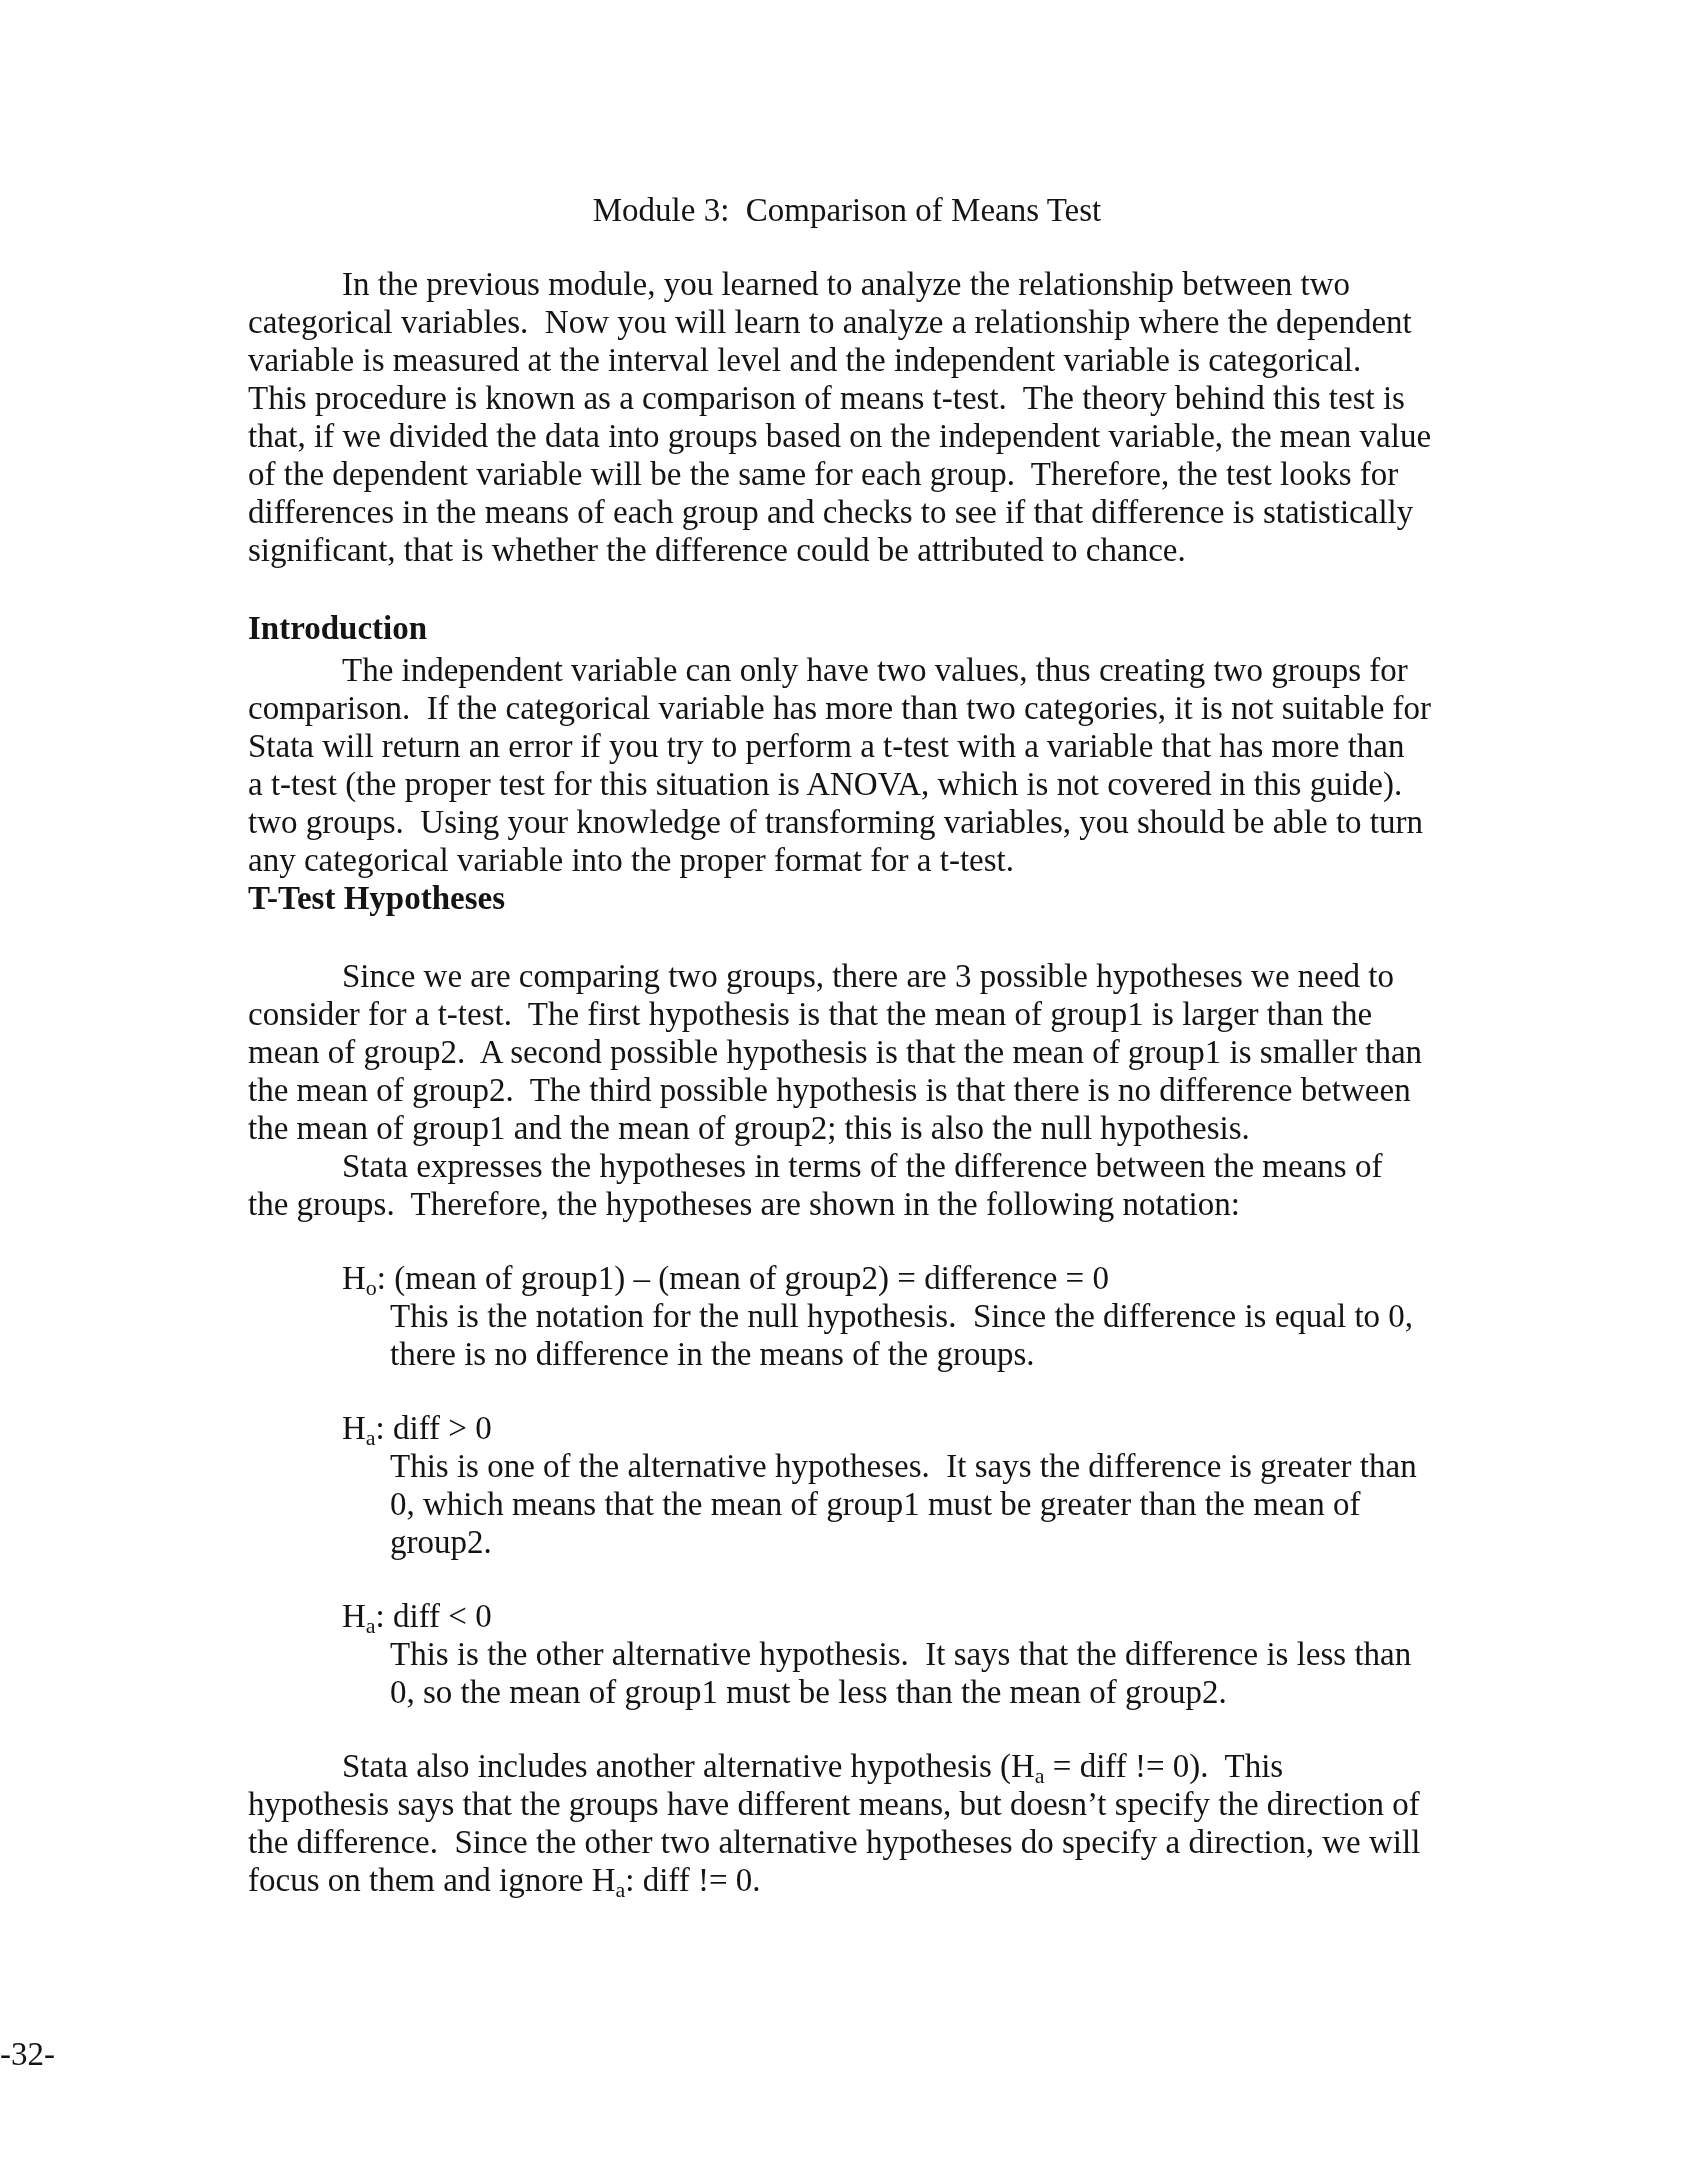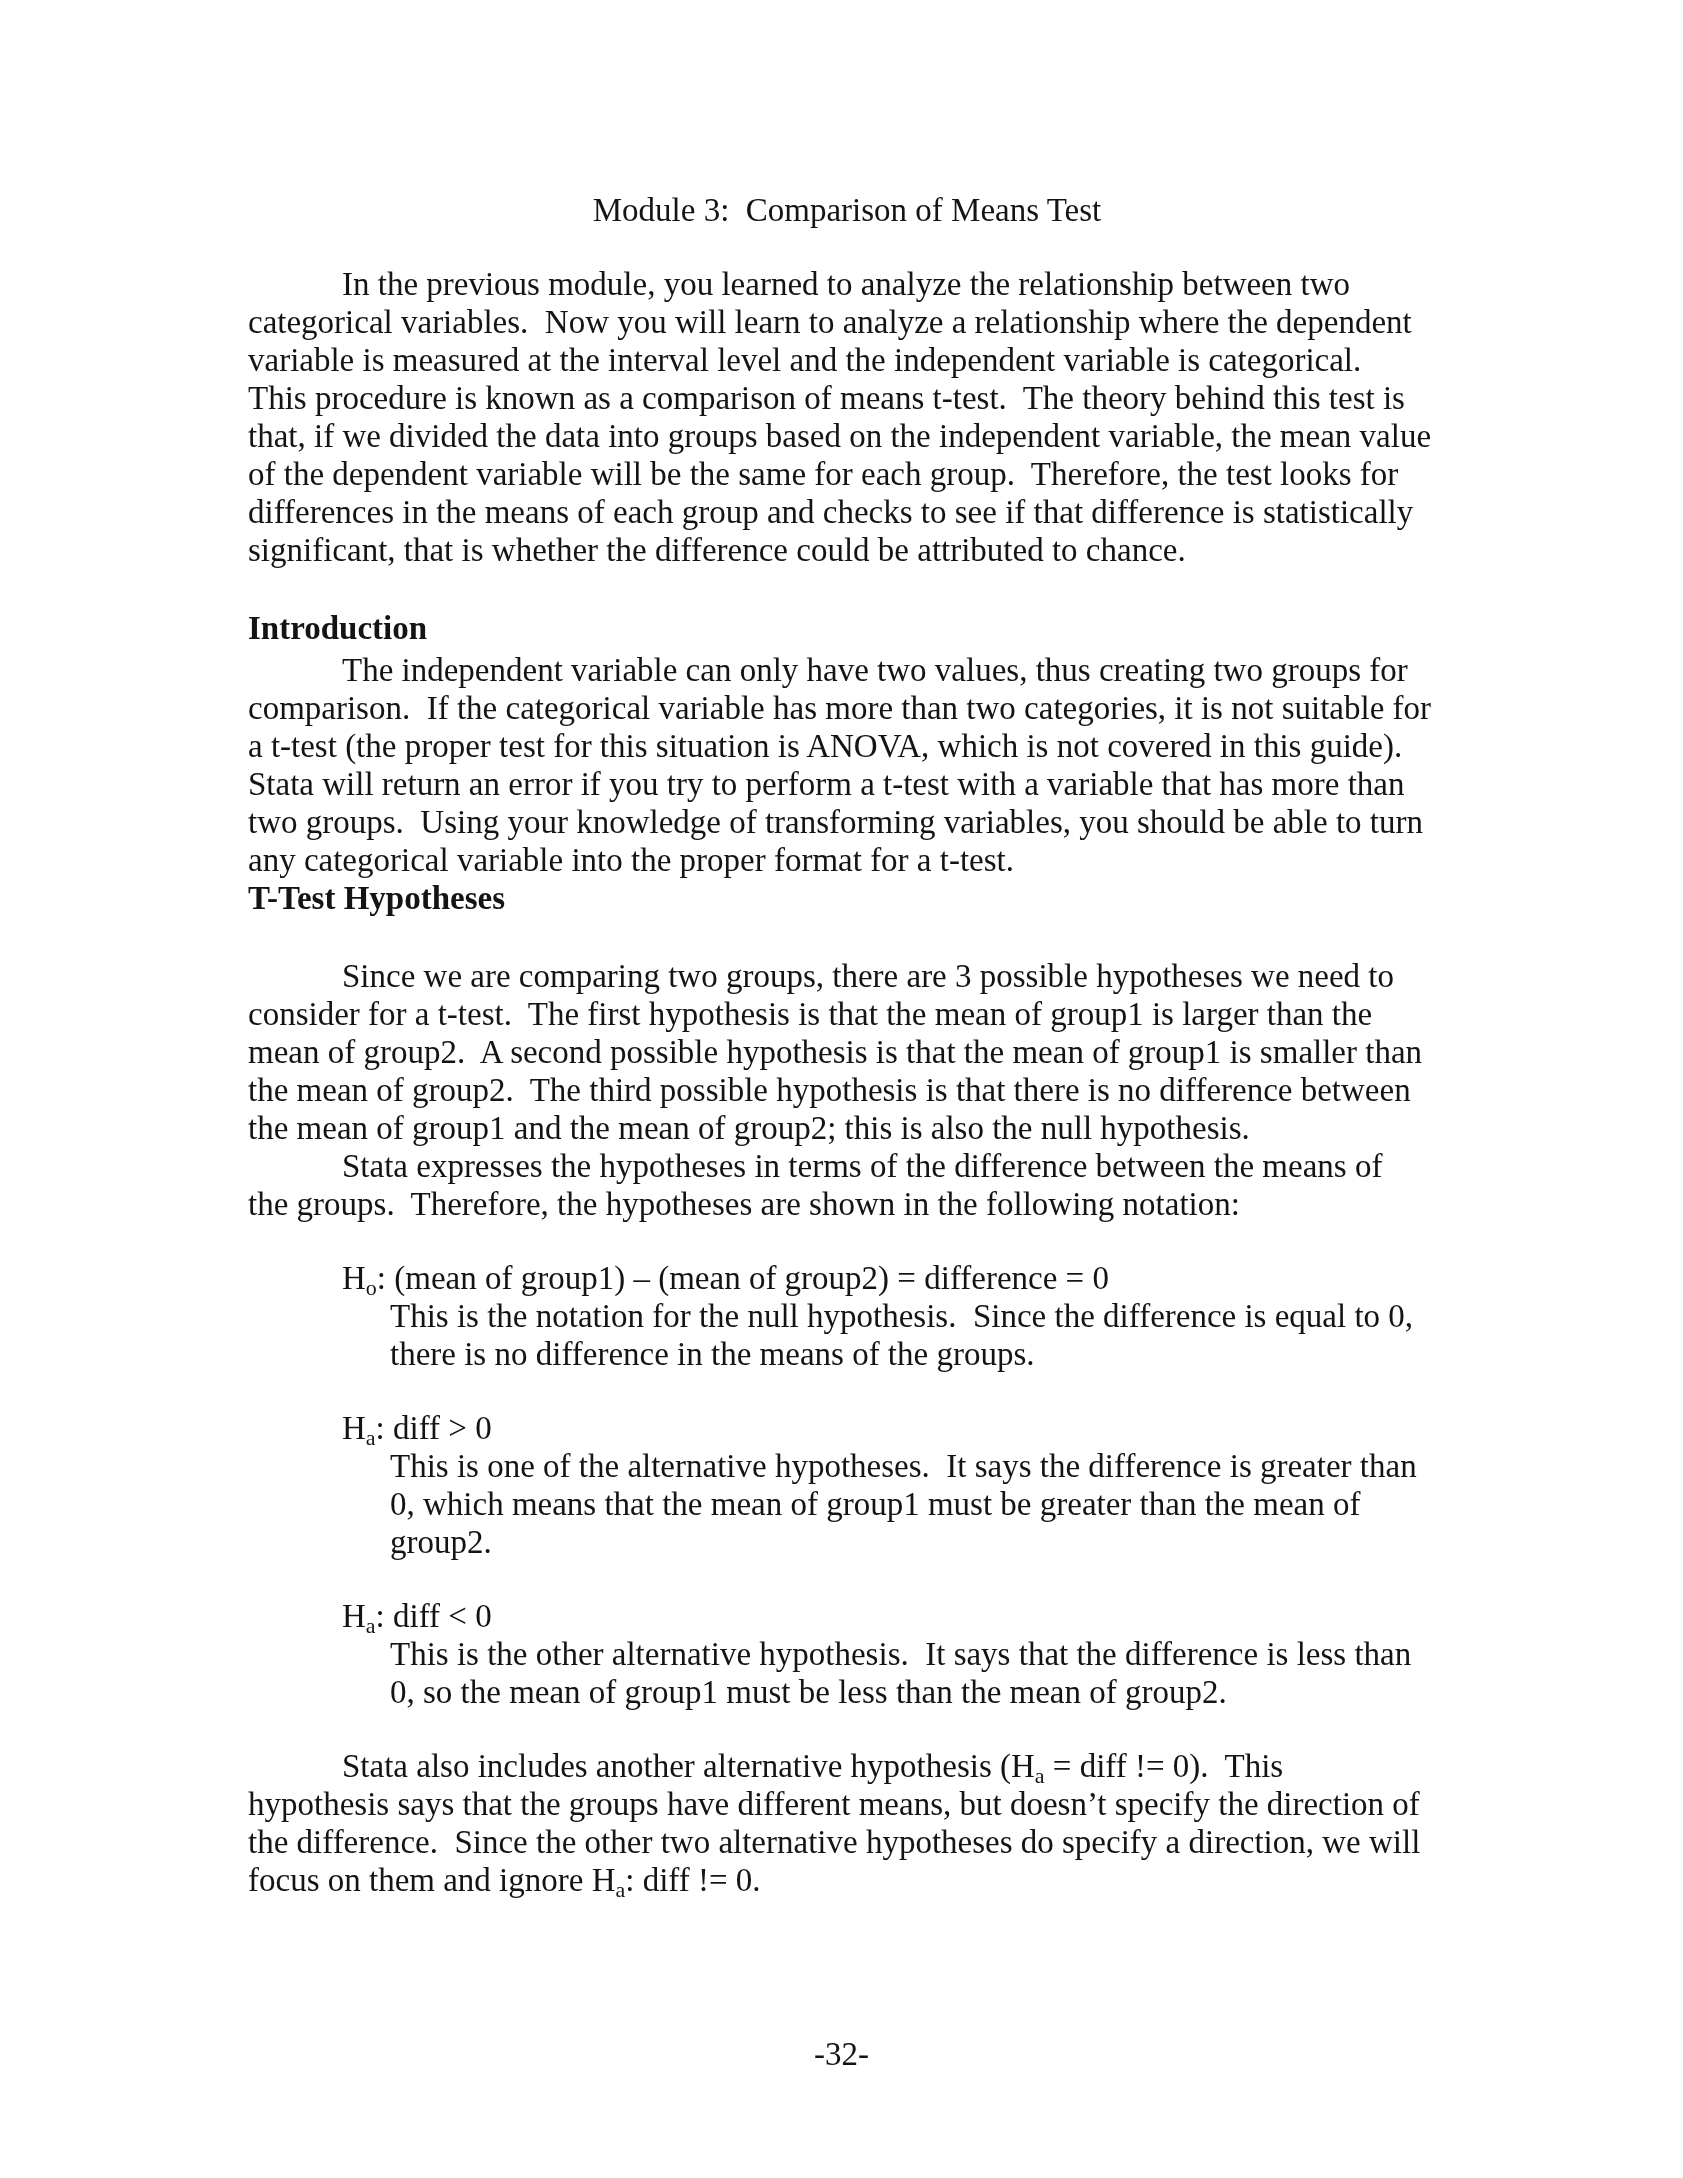--- a/index.html
+++ b/index.html
@@ -37,21 +37,20 @@
   sub.h-sub {
     font-size: 22px;
     line-height: 0;
     vertical-align: -6px;
   }
   .footer {
     position: absolute;
     left: 0;
     top: 2035px;
     width: 1683px;
-    text-align: center;
     line-height: 38px;
   }
 </style>
 </head>
 <body>
 
 <div class="page">
   <div class="content" id="doc-content">
       <div class="block block-title" style="margin-top: 0px;">
         <div class="line indent-0">Module 3:  Comparison of Means Test</div>
@@ -65,22 +64,22 @@
         <div class="line indent-0">of the dependent variable will be the same for each group.  Therefore, the test looks for</div>
         <div class="line indent-0">differences in the means of each group and checks to see if that difference is statistically</div>
         <div class="line indent-0">significant, that is whether the difference could be attributed to chance.</div>
       </div>
       <div class="block block-heading" style="margin-top: 40px;">
         <div class="line indent-0">Introduction</div>
       </div>
       <div class="block block-paragraph" style="margin-top: 4px;">
         <div class="line indent-1">The independent variable can only have two values, thus creating two groups for</div>
         <div class="line indent-0">comparison.  If the categorical variable has more than two categories, it is not suitable for</div>
+        <div class="line indent-0">Stata will return an error if you try to perform a t-test with a variable that has more than</div>
         <div class="line indent-0">a t-test (the proper test for this situation is ANOVA, which is not covered in this guide).</div>
-        <div class="line indent-0">Stata will return an error if you try to perform a t-test with a variable that has more than</div>
         <div class="line indent-0">two groups.  Using your knowledge of transforming variables, you should be able to turn</div>
         <div class="line indent-0">any categorical variable into the proper format for a t-test.</div>
       </div>
       <div class="block block-heading" style="">
         <div class="line indent-0">T-Test Hypotheses</div>
       </div>
       <div class="block block-paragraph" style="margin-top: 40px;">
         <div class="line indent-1">Since we are comparing two groups, there are 3 possible hypotheses we need to</div>
         <div class="line indent-0">consider for a t-test.  The first hypothesis is that the mean of group1 is larger than the</div>
         <div class="line indent-0">mean of group2.  A second possible hypothesis is that the mean of group1 is smaller than</div>

